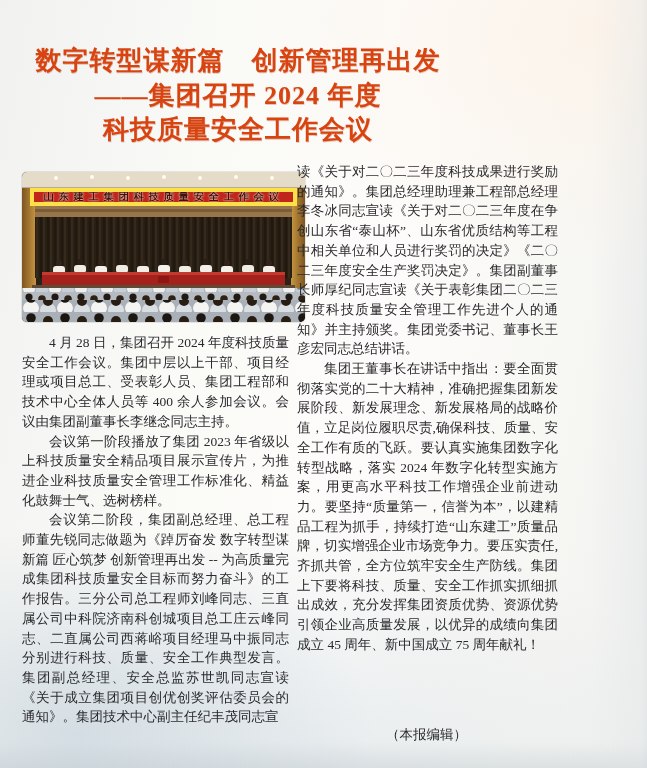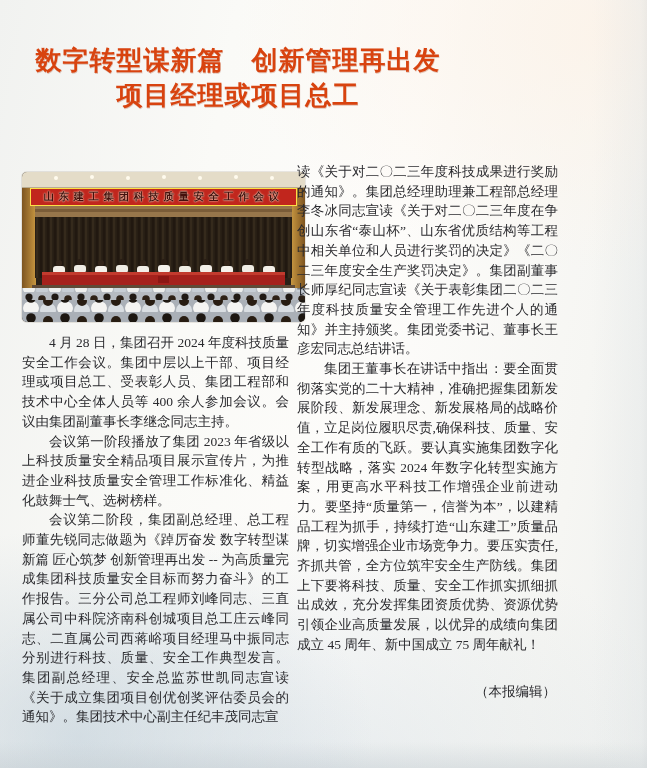--- a/index.html
+++ b/index.html
@@ -35,47 +35,48 @@
     font-size:26px;line-height:34.5px;
     letter-spacing:1px;
     text-shadow:0.5px 0.5px 0 rgba(150,40,5,0.25);
   }
 
   
   .col-left{position:absolute;left:22px;top:172px;width:267px;}
   .col-right{position:absolute;left:297px;top:162px;width:261px;}
   .para{margin:0;text-align:justify;font-size:13.5px;line-height:19.7px;}
   .indent{text-indent:2em;}
-  .byline{margin:28px 2px 0 0;text-align:right;font-size:13.5px;}
+  .byline{margin:71px 2px 0 0;text-align:center;font-size:13.5px;}
 
   
   .photo{
     position:relative;width:283px;height:150px;margin:0 0 11px 0;
     border-radius:5px;overflow:hidden;
     box-shadow:0 0 0 1px rgba(120,110,90,0.15);
     background:#2a2118;
   }
   .photo svg{position:absolute;inset:0;display:block;}
   .photo-banner{
     position:absolute;top:16px;left:8px;width:267px;height:18px;
-    box-sizing:border-box;border:1px solid #fde047;
+    box-sizing:border-box;border:4px solid #fde047;
     display:flex;align-items:center;justify-content:center;
     font-size:10.5px;font-weight:700;letter-spacing:4.5px;
     color:#45100c;text-shadow:0 0 2px rgba(255,235,200,0.95), 0 0 1px rgba(255,255,255,0.8);
     white-space:nowrap;overflow:hidden;
   }
 </style>
 </head>
 <body>
 
 <div class="page">
 
   <header class="title-block" style="color: rgb(216, 67, 15);">
     <div>数字转型谋新篇　创新管理再出发</div>
-    <div>项目经理或项目总工</div>
+    <div>——集团召开 2024 年度</div>
+    <div>科技质量安全工作会议</div>
   </header>
 
   <div class="col-left">
 
     <figure class="photo">
       <svg viewBox="0 0 283 150" width="283" height="150">
         <defs>
           <linearGradient id="wallL" x1="0" y1="0" x2="1" y2="0">
             <stop offset="0" stop-color="#7d5420"></stop>
               <stop offset="1" stop-color="#c79741"></stop>

